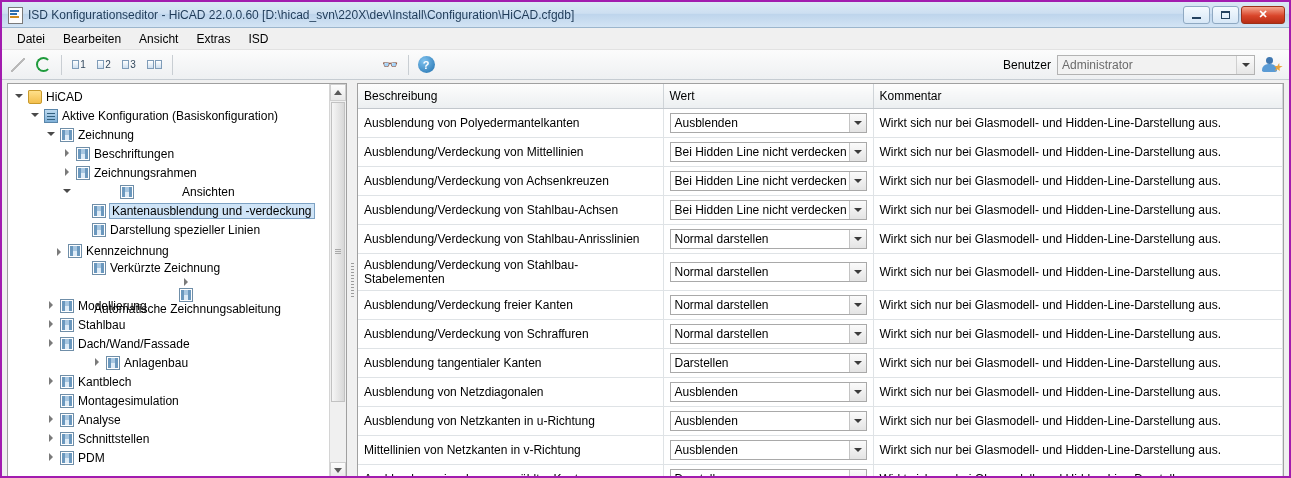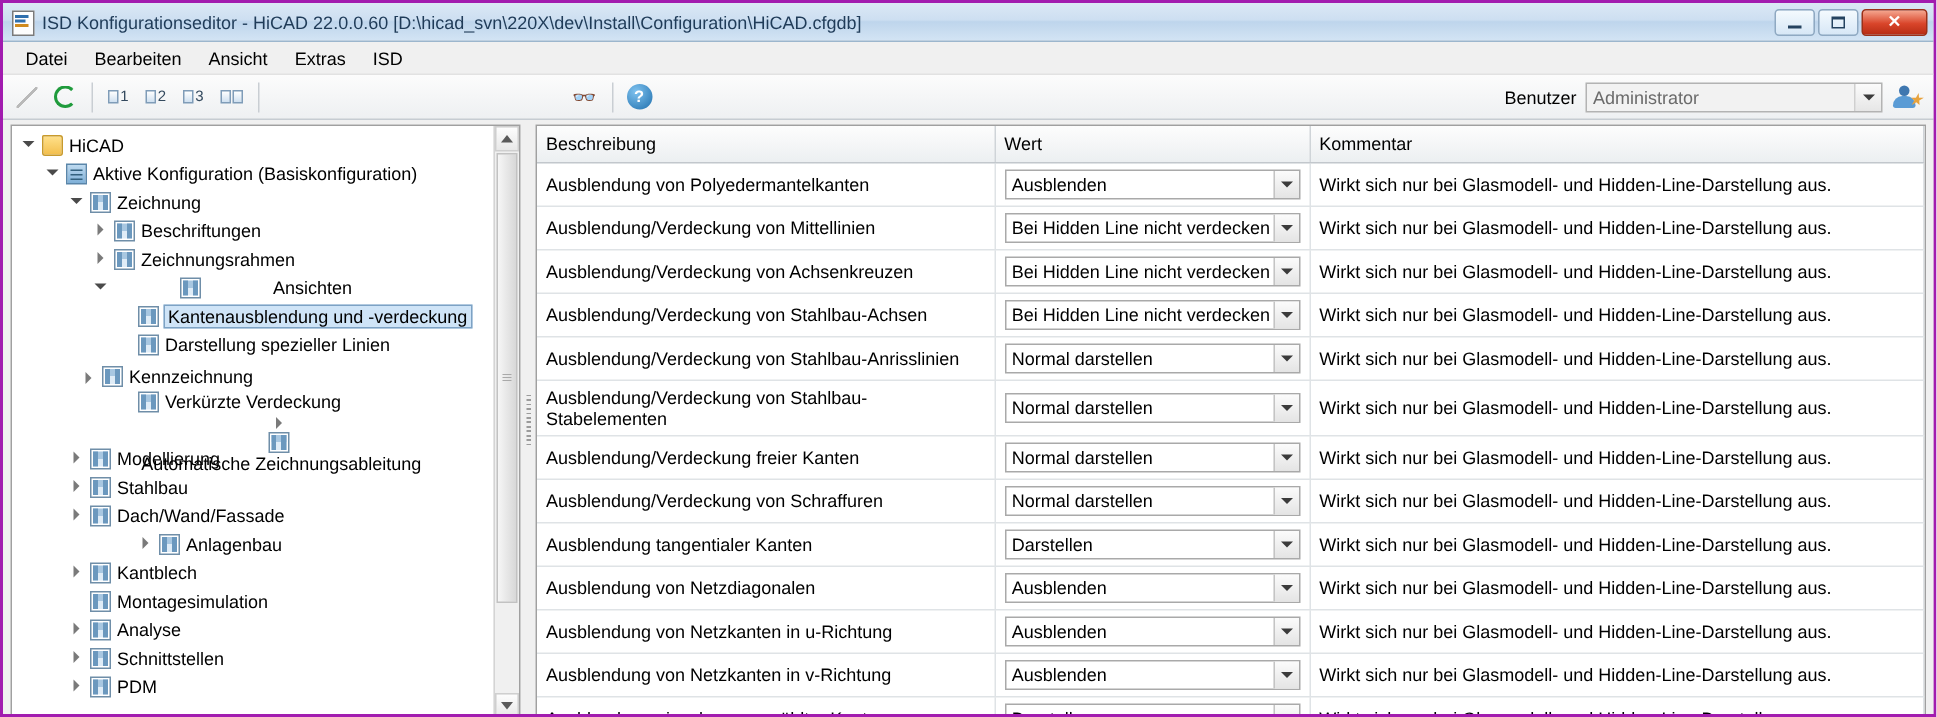--- a/index.html
+++ b/index.html
@@ -550,21 +550,21 @@
             <span class="tree-label">Darstellung spezieller Linien</span>
           </div>
           <div class="tree-row" style="padding-left: 46px; align-items: flex-end;">
             <span class="twisty collapsed"></span>
             <span class="ico grid"></span>
             <span class="tree-label">Kennzeichnung</span>
           </div>
           <div class="tree-row" style="padding-left: 70px;">
             <span class="twisty none"></span>
             <span class="ico grid"></span>
-            <span class="tree-label">Verkürzte Verdeckung</span>
+            <span class="tree-label">Verkürzte Zeichnung</span>
           </div>
           <div class="tree-row" style="padding-left: 38px; flex-direction: column;">
             <span class="twisty collapsed"></span>
             <span class="ico grid"></span>
             <span class="tree-label">Automatische Zeichnungsableitung</span>
           </div>
           <div class="tree-row" style="padding-left: 38px;">
             <span class="twisty collapsed"></span>
             <span class="ico grid"></span>
             <span class="tree-label">Modellierung</span>
@@ -761,21 +761,21 @@
                 <div class="cell-combo">
                   <span class="cval">Ausblenden</span>
                   <span class="carrow">
                     <i class="arrow-down"></i>
                   </span>
                 </div>
               </td>
               <td class="col-com">Wirkt sich nur bei Glasmodell- und Hidden-Line-Darstellung aus.</td>
             </tr>
             <tr>
-              <td class="col-desc two-line">Ausblendung von Netzkanten in v-Richtung</td>
+              <td class="col-desc two-line">Mittellinien von Netzkanten in v-Richtung</td>
               <td class="col-val val-cell">
                 <div class="cell-combo">
                   <span class="cval">Ausblenden</span>
                   <span class="carrow">
                     <i class="arrow-down"></i>
                   </span>
                 </div>
               </td>
               <td class="col-com">Wirkt sich nur bei Glasmodell- und Hidden-Line-Darstellung aus.</td>
             </tr>

